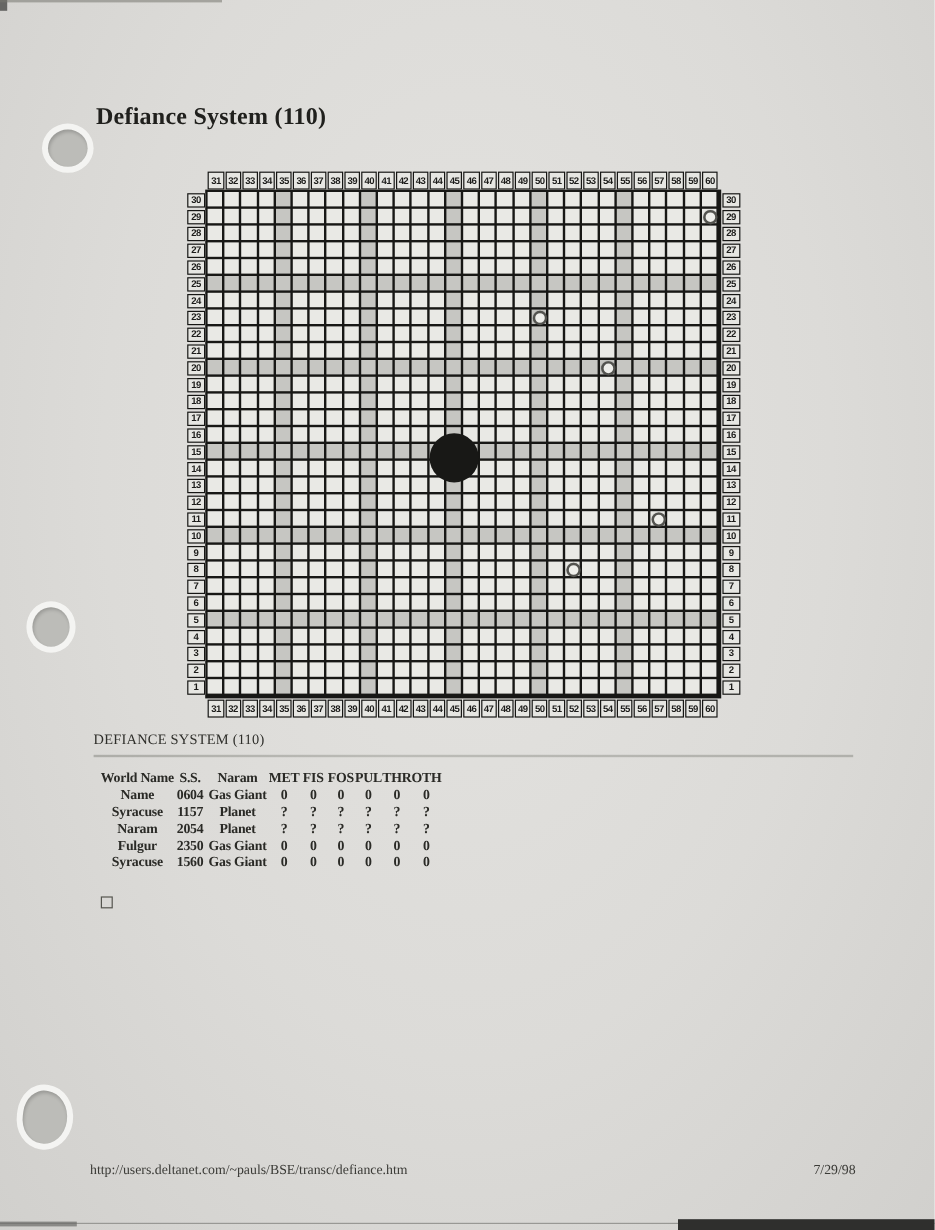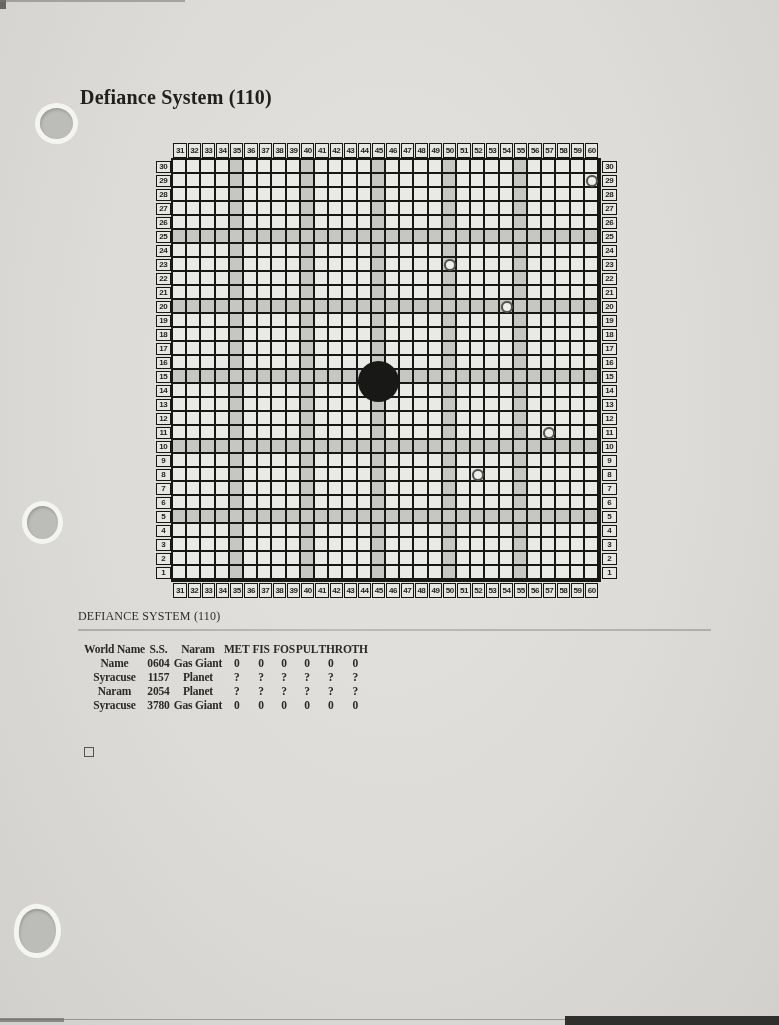--- a/index.html
+++ b/index.html
@@ -1160,32 +1160,47 @@
             <td>2054</td>
             <td>Planet</td>
             <td>?</td>
             <td>?</td>
             <td>?</td>
             <td>?</td>
             <td>?</td>
             <td>?</td>
           </tr>
           <tr>
+            <td>Fulgur</td>
+            <td>2350</td>
+            <td>Gas Giant</td>
+            <td>0</td>
+            <td>0</td>
+            <td>0</td>
+            <td>0</td>
+            <td>0</td>
+            <td>0</td>
+          </tr>
+          <tr>
             <td>Syracuse</td>
-            <td>3780</td>
+            <td>1560</td>
             <td>Gas Giant</td>
             <td>0</td>
             <td>0</td>
             <td>0</td>
             <td>0</td>
             <td>0</td>
             <td>0</td>
           </tr>
         </tbody>
     </table>
   </div>
   <div class="empty-square"></div>
 
+  <div class="doc-footer">
+    <span>http://users.deltanet.com/~pauls/BSE/transc/defiance.htm</span>
+    <span>7/29/98</span>
+  </div>
 
   <div class="edge-bottom-line"></div>
   <div class="edge-bottom-bar"></div>
   <div class="edge-bottom-left"></div>
 </div>
 
 </body></html>

